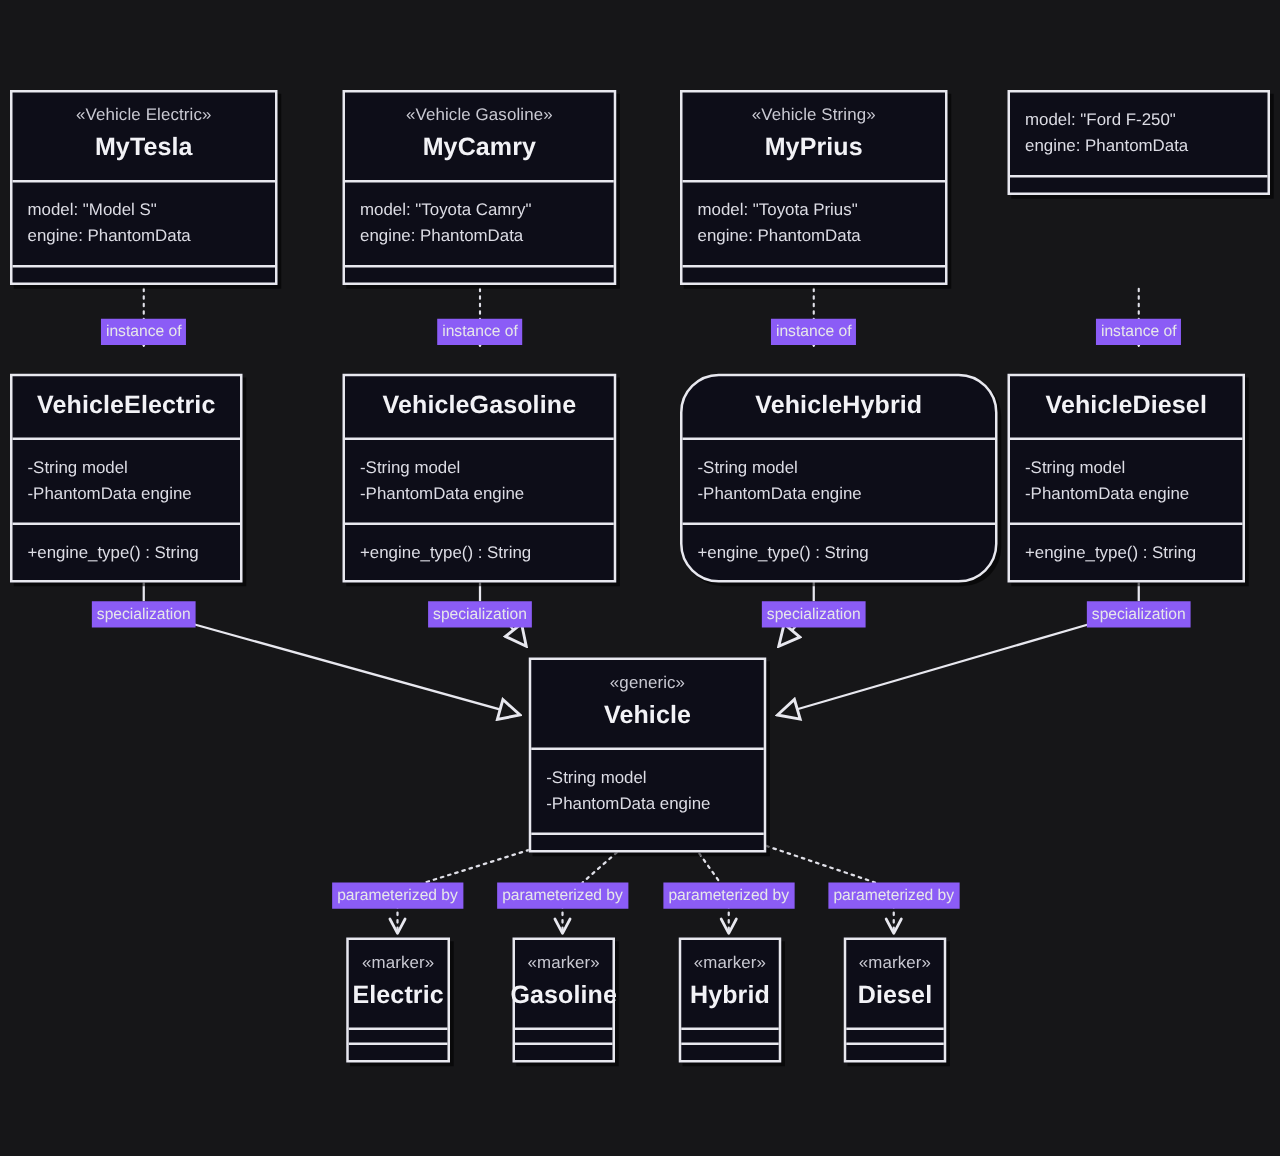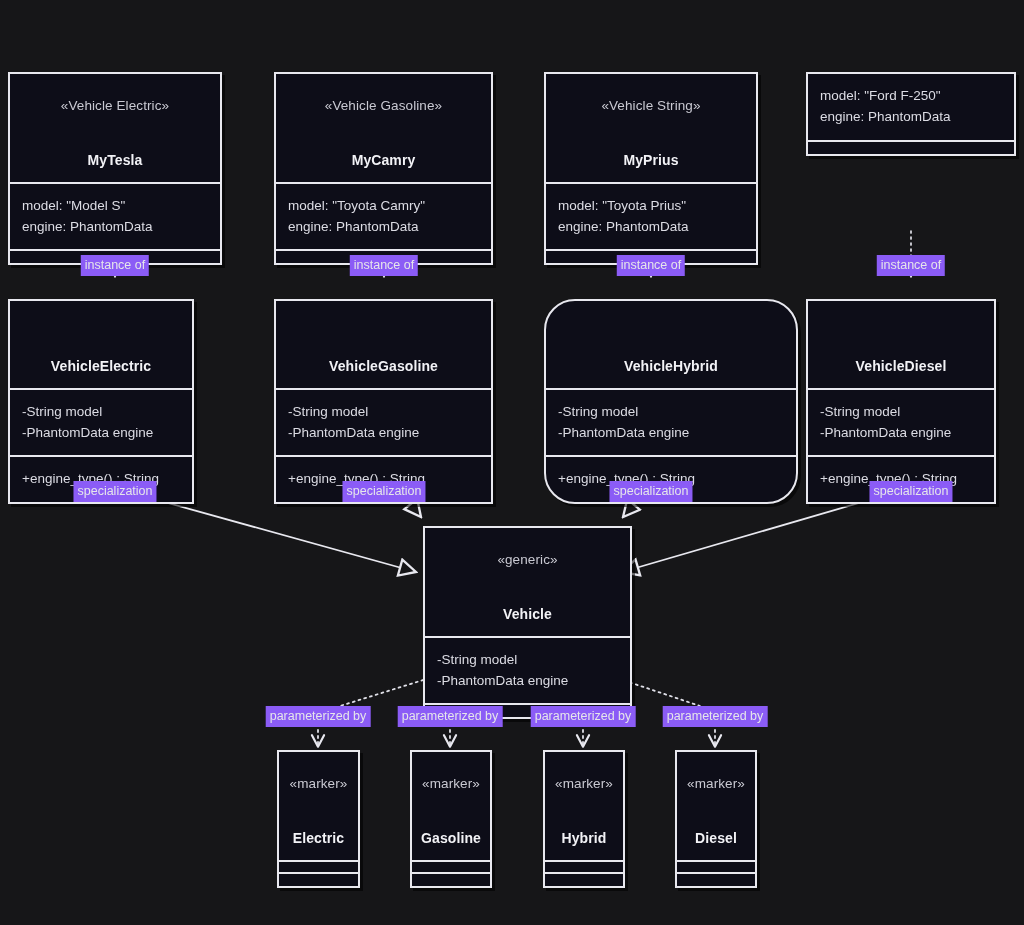--- a/index.html
+++ b/index.html
@@ -43,39 +43,38 @@
     display: flex;
     flex-direction: column;
     justify-content: center;
   }
   .compartment:last-child {
     border-bottom: none;
   }
   .c-head {
     align-items: center;
     text-align: center;
-    padding: 22px 6px 10px;
+    padding: 8px 6px 10px;
   }
   .c-body {
     padding: 11px 12px 12px;
     align-items: flex-start;
   }
   .stereotype {
     color: #c9c9d2;
     font-size: 13.5px;
     line-height: 1.55;
     letter-spacing: .1px;
   }
   .boxname {
     color: #f2f2f6;
-    font-size: 14px;
+    font-size: 20px;
     font-weight: bold;
     line-height: 1.55;
     letter-spacing: .1px;
-    margin-top: 33px;
   }
   .attr {
     color: #dcdce4;
     font-size: 13.5px;
     line-height: 1.58;
     white-space: nowrap;
   }
   .empty-compartment {
     min-height: 12px;
   }
@@ -237,21 +236,21 @@
     <div class="compartment c-body">
       <div class="attr">+engine_type() : String</div>
     </div>
   </div>
 
   <div class="edge-label" style="left:115px; top:481px;">specialization</div>
   <div class="edge-label" style="left:384px; top:481px;">specialization</div>
   <div class="edge-label" style="left:651px; top:481px;">specialization</div>
   <div class="edge-label" style="left:911px; top:481px;">specialization</div>
 
-  <div class="uml-box" style="left:423px; top:526px; width:209px;">
+  <div class="uml-box" style="left:423px; top:526px; width:190px;">
     <div class="compartment c-head">
       <div class="stereotype">«generic»</div>
       <div class="boxname">Vehicle</div>
     </div>
     <div class="compartment c-body">
       <div class="attr">-String model</div>
       <div class="attr">-PhantomData engine</div>
     </div>
     <div class="compartment empty-compartment"></div>
   </div>

